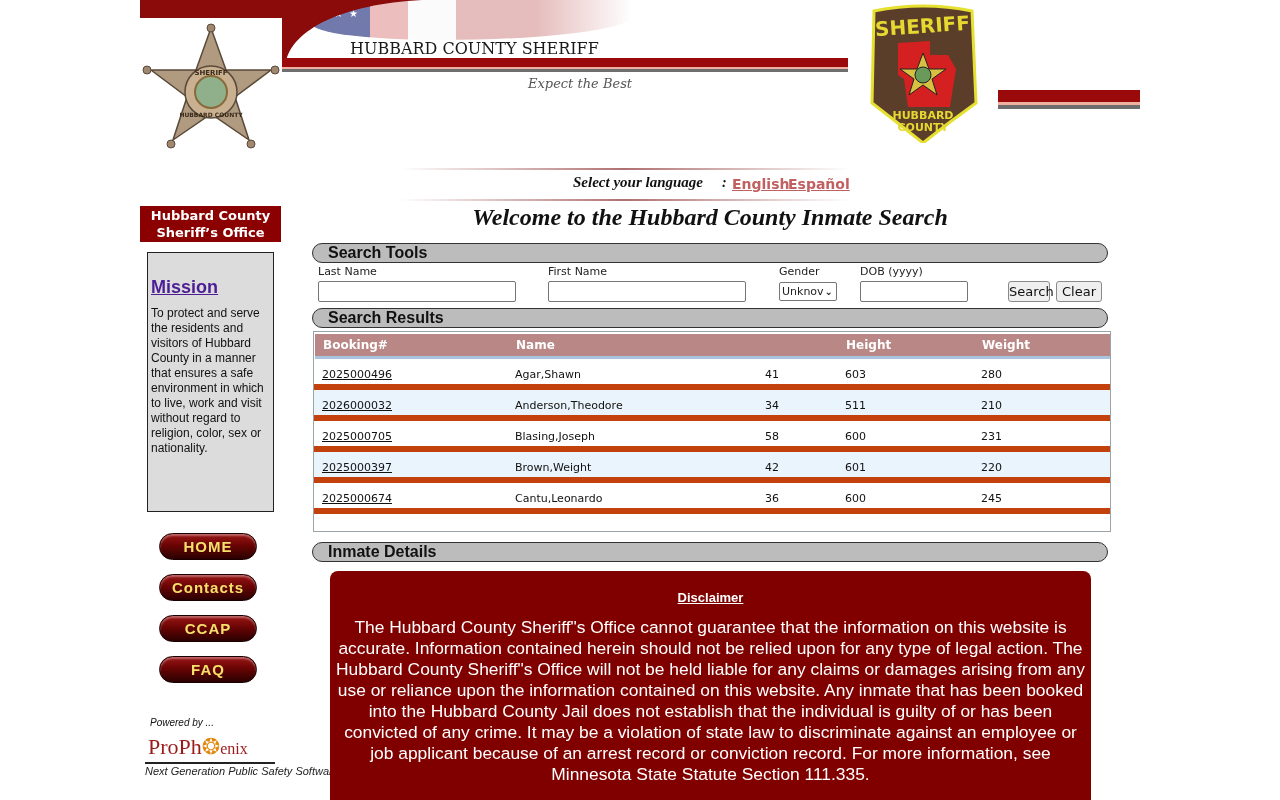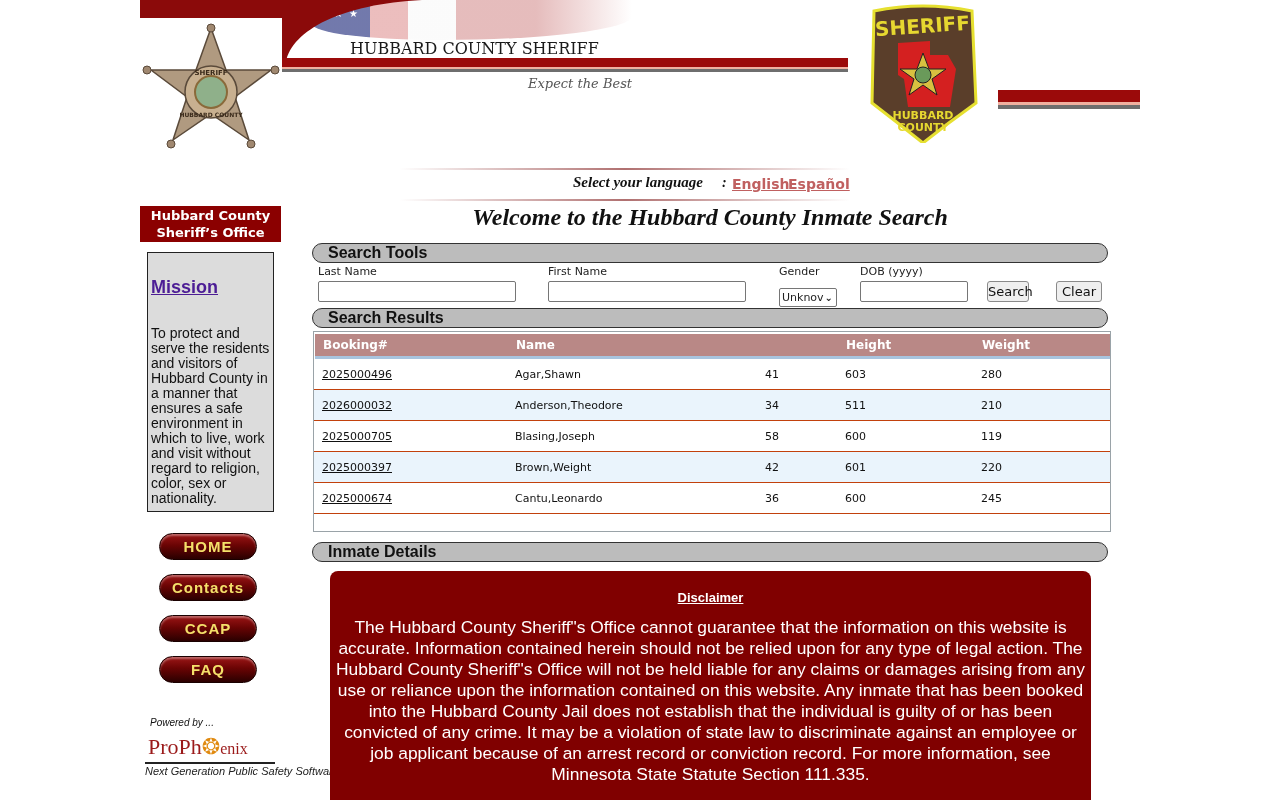--- a/index.html
+++ b/index.html
@@ -49,21 +49,21 @@
       font-family: "Liberation Serif", serif; font-style: italic; font-weight: bold; font-size: 24px; color: #111; }
 
   
   .office-title { position: absolute; left: 140px; top: 206px; width: 141px; height: 36px; background: #8b0000;
       color: #fff; font-family: "DejaVu Sans", sans-serif; font-weight: bold; font-size: 13px;
       text-align: center; line-height: 17px; padding-top: 1px; }
   .mission { position: absolute; left: 147px; top: 252px; width: 127px; height: 260px; background: #dcdcdc;
       border: 1px solid #222; padding: 0 3px; }
   .mission-title { margin-top: 24px; font-family: "Liberation Sans", sans-serif; font-weight: bold;
       font-size: 18px; text-decoration: underline; color: #4c1d95; }
-  .mission-text { margin-top: 28px; font-family: "Liberation Sans", sans-serif; font-size: 14px;
+  .mission-text { margin-top: 8px; font-family: "Liberation Sans", sans-serif; font-size: 12px;
       line-height: 15px; color: #111; }
   .nav-btns { position: absolute; left: 159px; top: 533px; width: 98px; }
   .nav-btn { display: block; width: 98px; height: 27px; margin-bottom: 14px; border-radius: 14px;
       background: linear-gradient(180deg, #9c1616 0%, #6a0404 45%, #2a0000 100%);
       border: 1px solid #1a0000; box-shadow: inset 0 2px 2px rgba(255,255,255,0.35);
       color: #f4e06a; font-family: "Liberation Sans", sans-serif; font-weight: bold; font-size: 15px;
       text-align: center; line-height: 25px; letter-spacing: 1px; cursor: pointer; }
   .powered { position: absolute; left: 150px; top: 717px; font-family: "Liberation Sans", sans-serif;
       font-style: italic; font-weight: normal; font-size: 10px; color: #111; }
   .prophoenix { position: absolute; left: 145px; top: 735px; width: 130px; height: 40px; }
@@ -79,33 +79,33 @@
   .pill-search { top: 243px; }
   .pill-results { top: 308px; }
   .pill-details { top: 542px; }
 
   
   .field-label { position: absolute; top: 265px; font-family: "DejaVu Sans", sans-serif; font-size: 11px; color: #222; }
   .text-input { position: absolute; top: 281px; height: 21px; border: 1px solid #767676; border-radius: 2px; background: #fff;
       font-family: "DejaVu Sans", sans-serif; font-size: 12px; padding: 0 3px; }
   .gender-select { position: absolute; left: 779px; top: 282px; width: 58px; height: 19px; border: 1px solid #767676;
       border-radius: 2px; background: #fff; font-family: "DejaVu Sans", sans-serif; font-size: 11px; color: #222;
-      padding-left: 2px; line-height: 17px; overflow: hidden; white-space: nowrap; margin-top: 6px; }
+      padding-left: 2px; line-height: 17px; overflow: hidden; white-space: nowrap; }
   .gender-select .chev { position: absolute; right: 3px; top: 0; font-size: 10px; font-weight: bold; }
   .btn { position: absolute; top: 281px; height: 21px; border: 1px solid #8a8a8a; border-radius: 3px;
       background: #efefef; font-family: "DejaVu Sans", sans-serif; font-size: 13px; color: #111;
       text-align: center; line-height: 19px; cursor: pointer; }
 
   
   .results { position: absolute; left: 313px; top: 331px; width: 798px; height: 201px; border: 1px solid #9aa3a8;
       overflow: hidden; background: #fff; }
   .res-head { position: relative; height: 25px; margin: 2px 0 0 1px; width: 795px; background: #b98886;
       border-bottom: 3px solid #a8c4de; font-family: "DejaVu Sans", sans-serif; font-weight: bold; font-size: 12px; color: #fff; }
   .res-head span { position: absolute; top: 4px; }
-  .res-row { position: relative; height: 31px; border-bottom: 1px solid #c2410c; font-family: "DejaVu Sans", sans-serif;
+  .res-row { position: relative; height: 31px; border-bottom: 6px solid #c2410c; font-family: "DejaVu Sans", sans-serif;
       font-size: 11px; color: #111; width: 796px; }
   .res-row:nth-child(even) { background: #eaf4fc; }
   .res-row span { position: absolute; top: 9px; }
   .c-book { left: 8px; }
   .c-name { left: 201px; }
   .c-age  { left: 451px; }
   .c-ht   { left: 531px; }
   .c-wt   { left: 667px; }
   .res-row .booking-link { color: #111; text-decoration: underline; cursor: pointer; }
 
@@ -215,21 +215,21 @@
 
 <label class="field-label" style="left:779px">Gender</label>
 <div class="gender-select">
   <span>Unknov</span>
   <span class="chev">⌄</span>
 </div>
 
 <label class="field-label" style="left:860px">DOB (yyyy)</label>
 <input class="text-input" style="left: 860px; width: 108px;" type="text" value="">
 
-<div class="btn" style="left:987px;width:42px">Search</div>
+<div class="btn" style="left:1008px;width:42px">Search</div>
 <div class="btn" style="left:1056px;width:46px">Clear</div>
 
 <div class="pill pill-results">Search Results</div>
 
 <div class="results">
   <div class="res-head">
     <span class="c-book">Booking#</span>
     <span class="c-name">Name</span>
     <span class="c-age"></span>
     <span class="c-ht">Height</span>
@@ -248,21 +248,21 @@
       <span class="c-name">Anderson,Theodore</span>
       <span class="c-age">34</span>
       <span class="c-ht">511</span>
       <span class="c-wt">210</span>
     </div>
     <div class="res-row">
       <span class="c-book booking-link">2025000705</span>
       <span class="c-name">Blasing,Joseph</span>
       <span class="c-age">58</span>
       <span class="c-ht">600</span>
-      <span class="c-wt">119</span>
+      <span class="c-wt">231</span>
     </div>
     <div class="res-row">
       <span class="c-book booking-link">2025000397</span>
       <span class="c-name">Brown,Weight</span>
       <span class="c-age">42</span>
       <span class="c-ht">601</span>
       <span class="c-wt">220</span>
     </div>
     <div class="res-row">
       <span class="c-book booking-link">2025000674</span>

